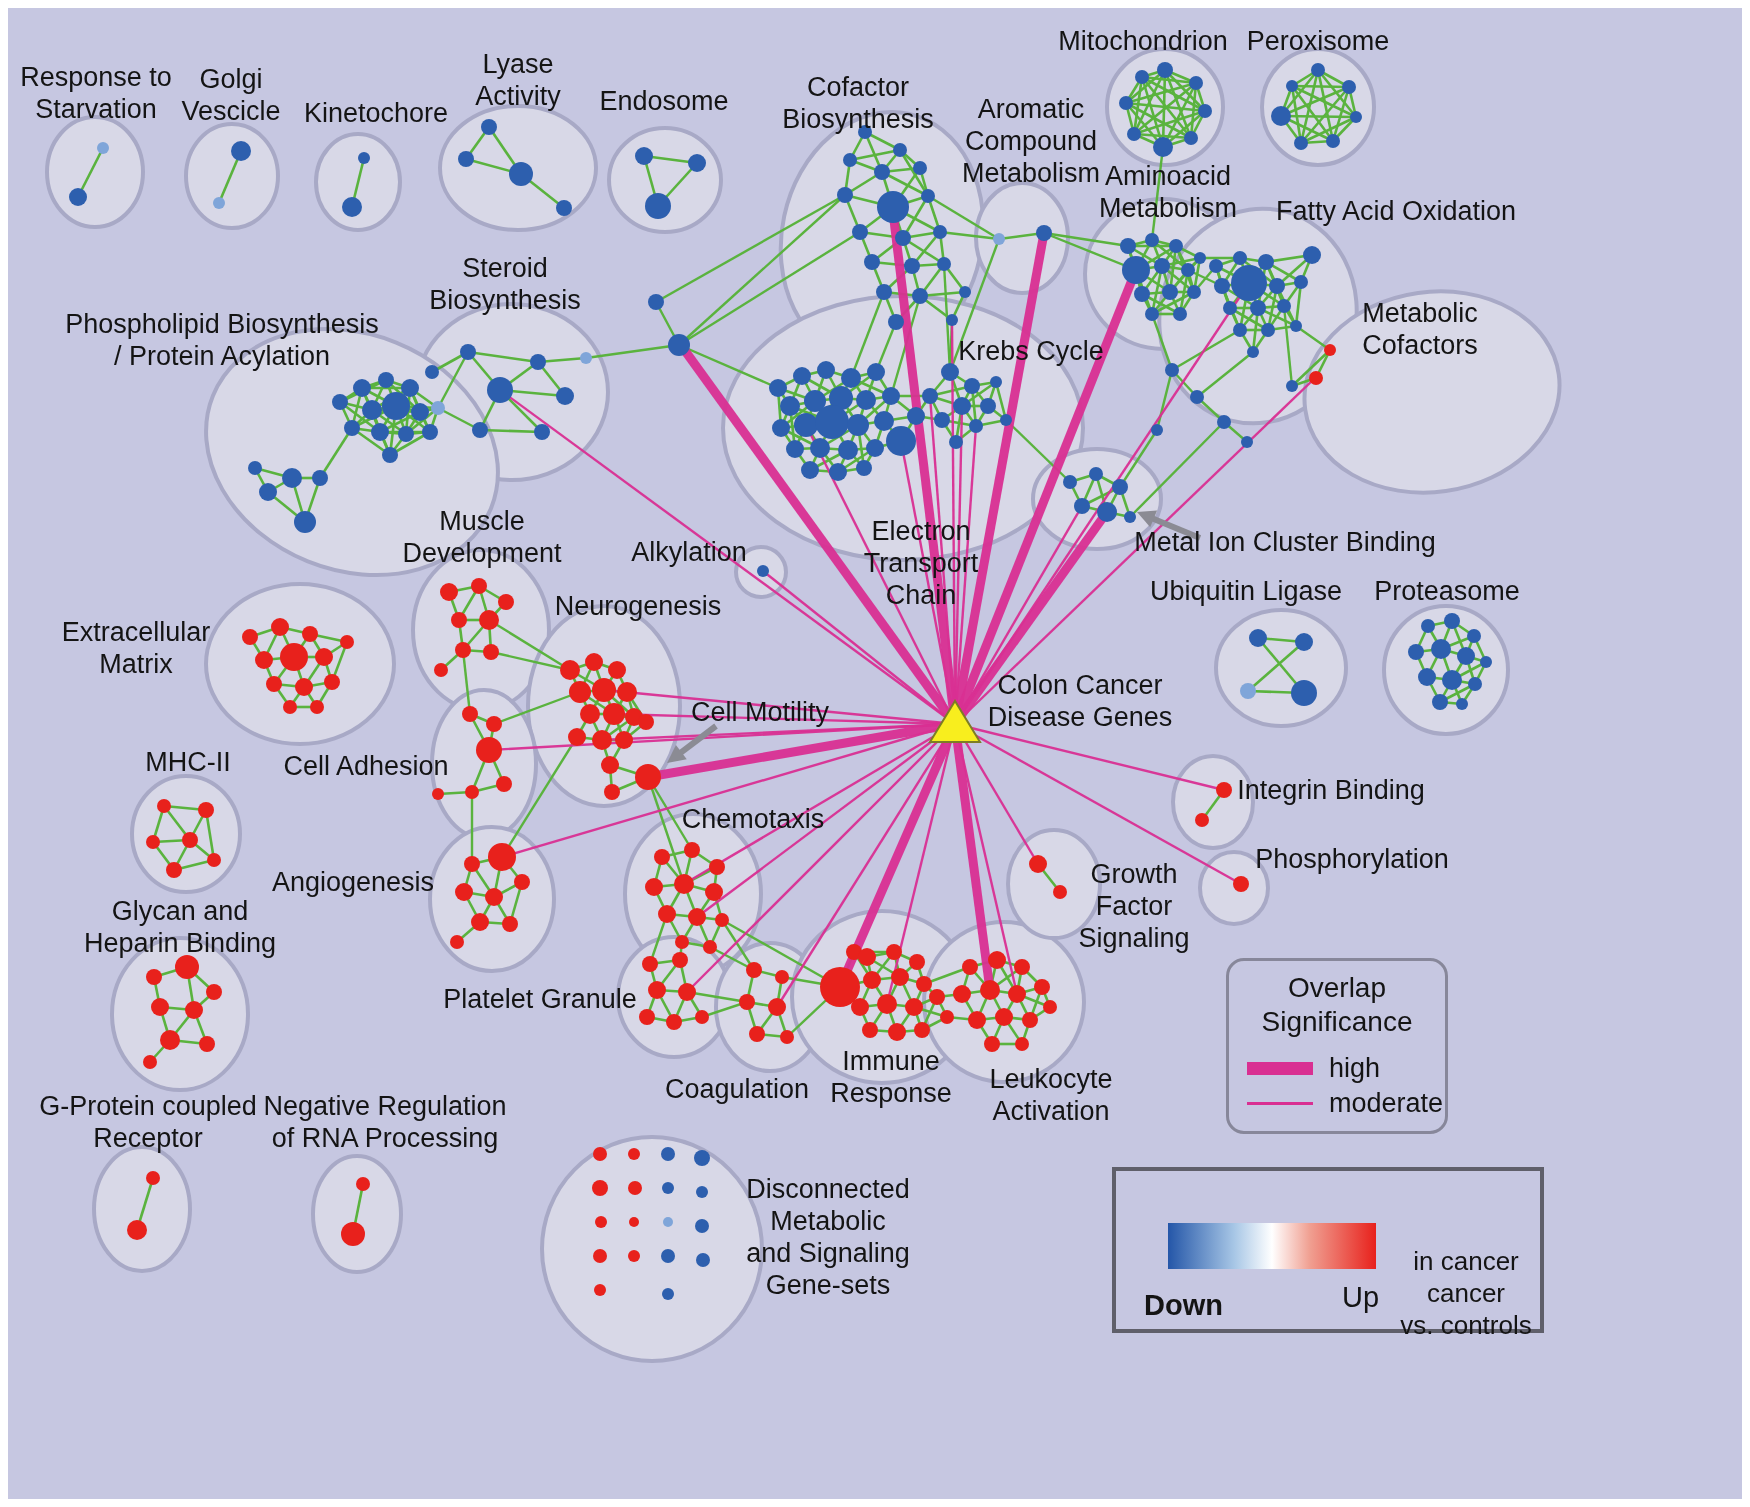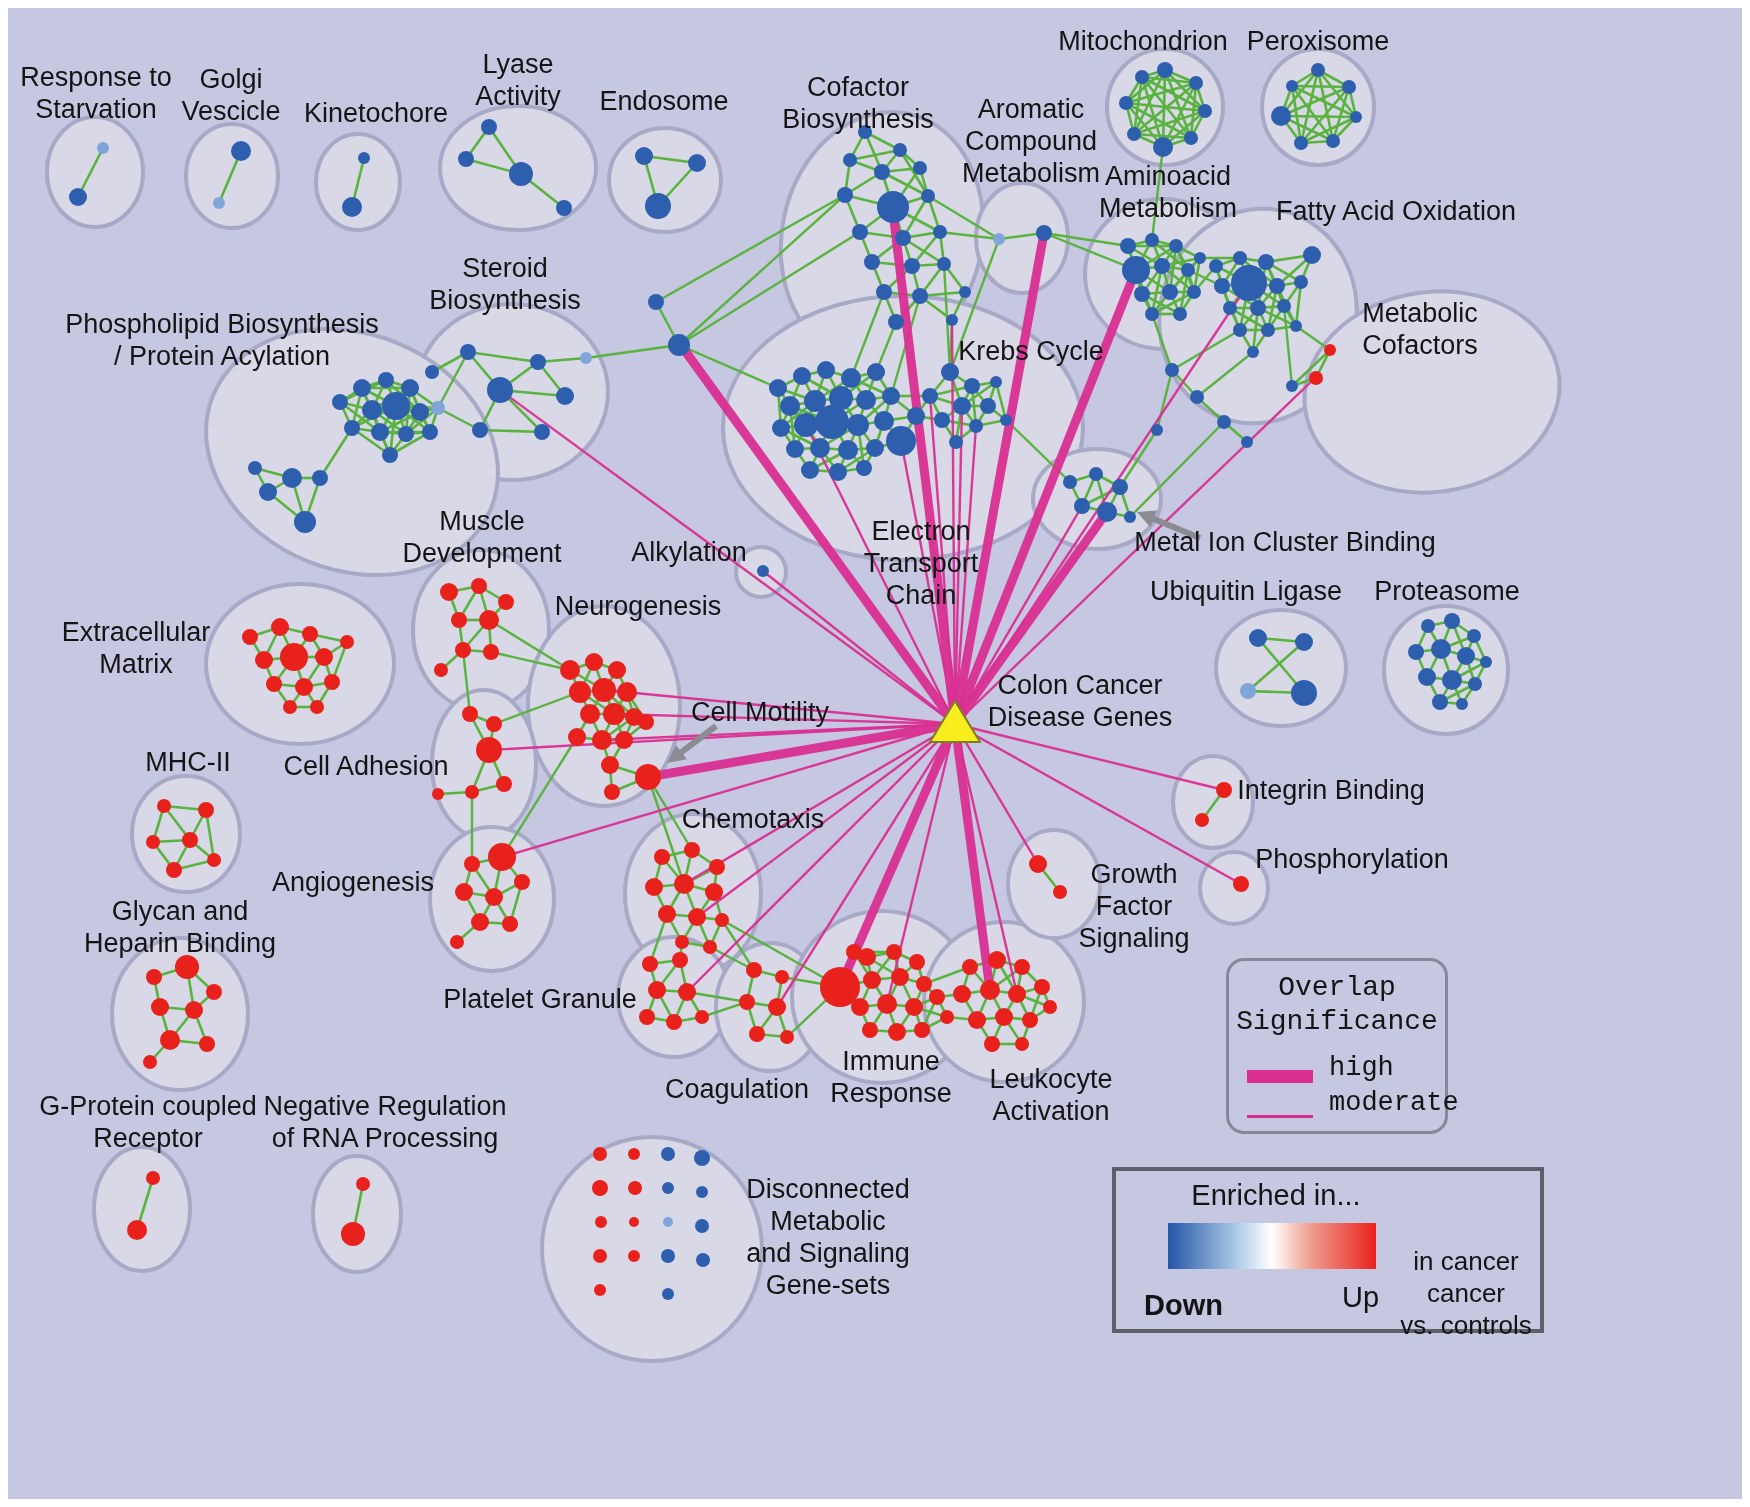--- a/index.html
+++ b/index.html
@@ -2,24 +2,24 @@
 <html><head>
 <meta charset="utf-8">
 <style>
   html,body{margin:0;padding:0;}
   body{width:1750px;height:1507px;position:relative;background:#ffffff;
        font-family:"Liberation Sans","DejaVu Sans",sans-serif;overflow:hidden;}
   #network-canvas{position:absolute;left:0;top:0;}
   .map-label{font-size:27px;fill:#141414;}
   .legend{position:absolute;box-sizing:border-box;color:#141414;}
   #overlap-legend{left:1226px;top:958px;width:222px;height:176px;
-                  border:3px solid #87879a;border-radius:18px;font-family:Liberation Mono, monospace;}
+                  border:3px solid #87879a;border-radius:18px;}
   .ol-title{position:absolute;top:10px;left:0;width:100%;text-align:center;
             font-size:28px;line-height:34px;}
-  .ol-row{position:absolute;left:18px;display:flex;align-items:flex-end;gap:16px;}
+  .ol-row{position:absolute;left:18px;display:flex;align-items:center;gap:16px;}
   .ol-line{display:inline-block;}
   .ol-line-high{width:66px;height:13px;}
   .ol-line-moderate{width:66px;height:3px;}
   .ol-label{font-size:27px;}
   #enriched-legend{left:1112px;top:1167px;width:432px;height:166px;
                    border:4px solid #5f5f6a;}
   .en-title{position:absolute;top:8px;left:0;width:320px;text-align:center;font-size:29px;}
   .en-bar{position:absolute;left:52px;top:52px;width:208px;height:46px;}
   .en-down{position:absolute;left:28px;top:118px;font-size:29px;font-weight:bold;}
   .en-up{position:absolute;left:226px;top:110px;font-size:29px;}
@@ -1154,21 +1154,20 @@
     <span class="ol-line ol-line-high" style="background: rgb(217, 47, 146);"></span>
     <span class="ol-label">high</span>
   </div>
   <div class="ol-row" style="top:127px">
     <span class="ol-line ol-line-moderate" style="background: rgb(217, 47, 146);"></span>
     <span class="ol-label">moderate</span>
   </div>
 </div>
 
 <div id="enriched-legend" class="legend">
-  <div class="en-title">Enriched in...</div>
   <div class="en-bar" style="background: linear-gradient(to right, rgb(36, 86, 168) 0%, rgb(168, 199, 230) 32%, rgb(255, 255, 255) 50%, rgb(240, 160, 146) 68%, rgb(232, 33, 28) 100%);"></div>
   <div class="en-down">Down</div>
   <div class="en-up">Up</div>
   <div class="en-note">
     <div>in cancer</div>
     <div>cancer</div>
     <div>vs. controls</div>
   </div>
 </div>
 

